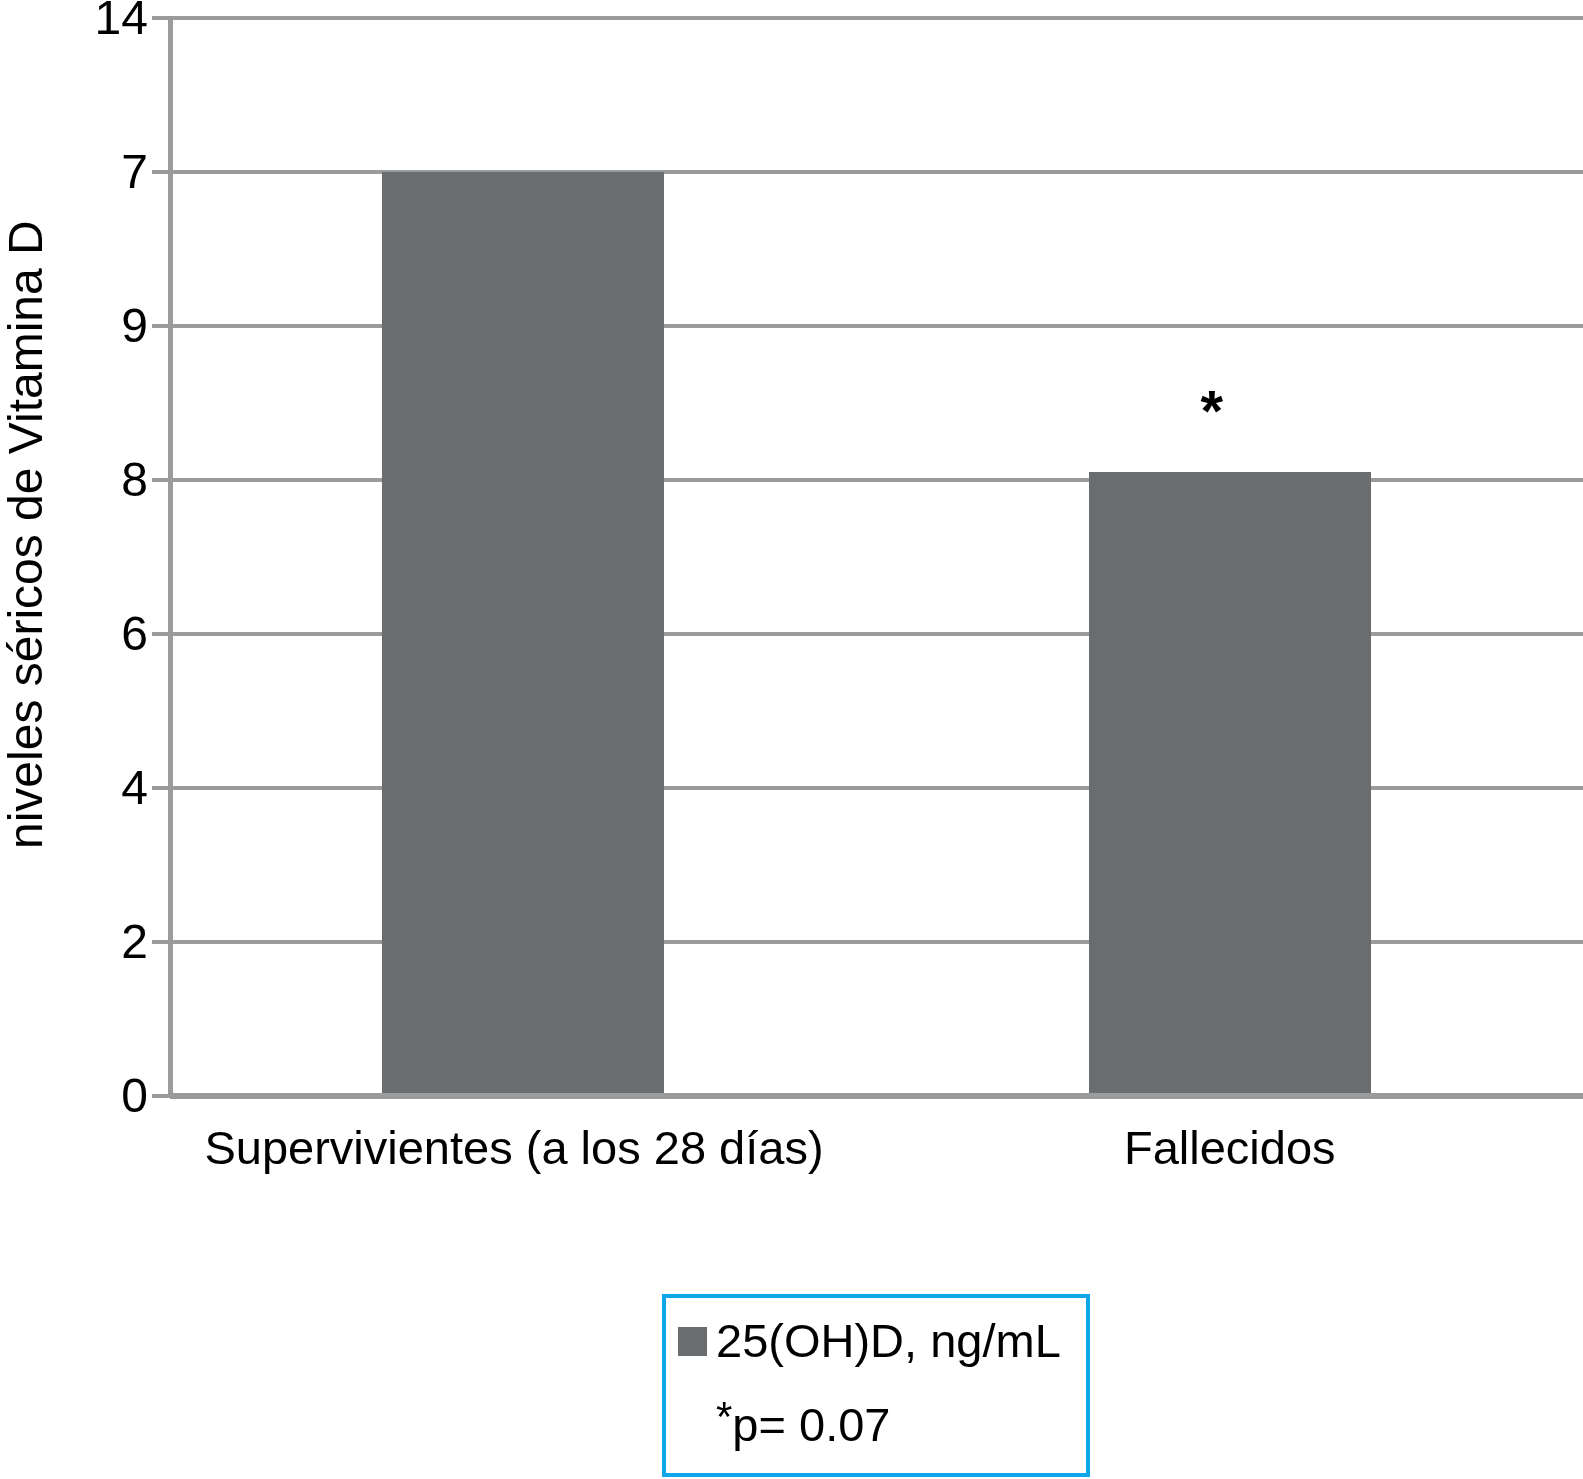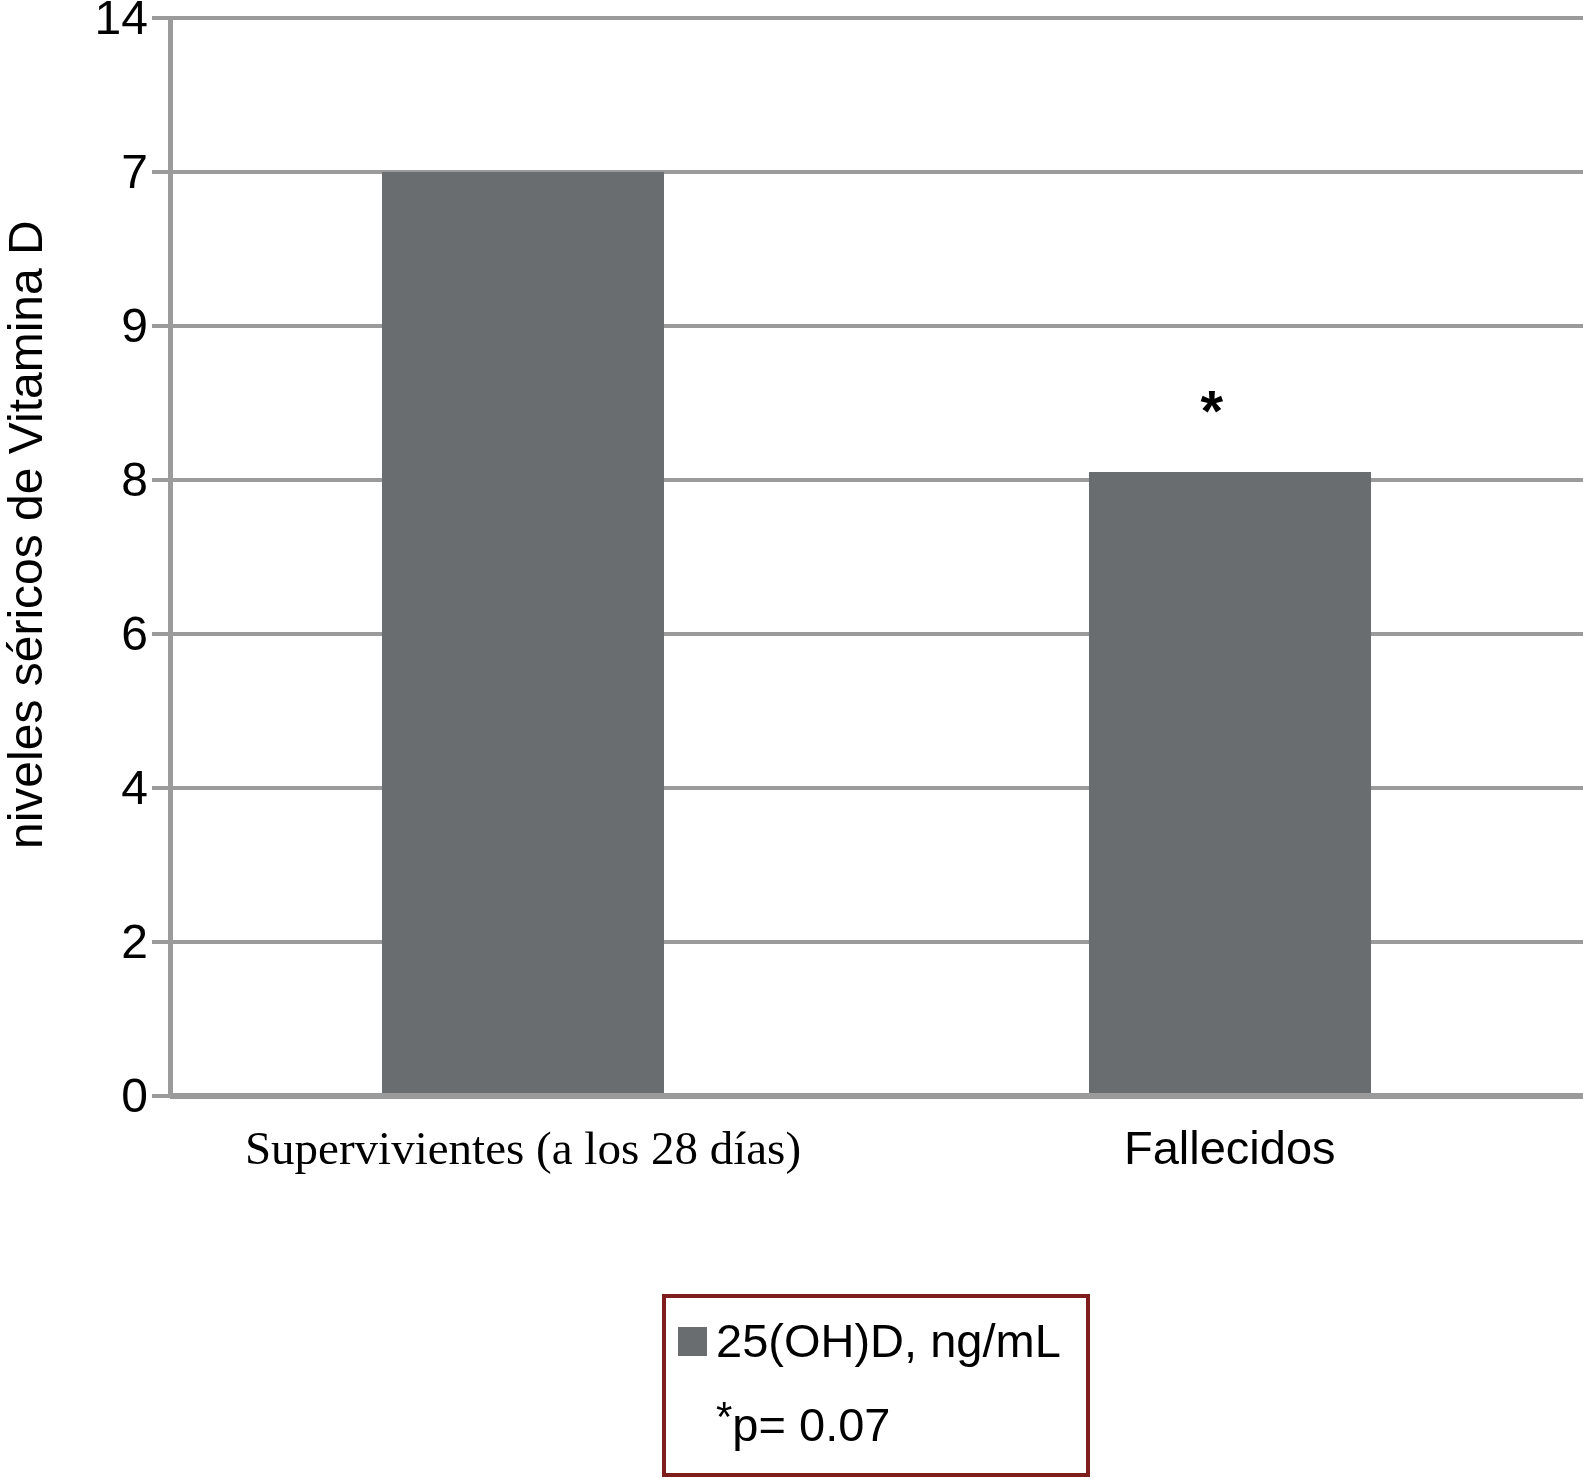--- a/index.html
+++ b/index.html
@@ -75,21 +75,21 @@
     line-height: 56px;
     color: #000000;
   }
   .legend-box {
     position: absolute;
     left: 662px;
     top: 1294px;
     width: 428px;
     height: 183px;
     box-sizing: border-box;
-    border: 4px solid #7f1d1d;
+    border: 4px solid #0ea5e9;
     background: #ffffff;
     padding: 18px 0 0 12px;
   }
   .legend-row {
     display: flex;
     align-items: center;
   }
   .legend-swatch {
     width: 29px;
     height: 29px;
@@ -152,17 +152,17 @@
     <div class="y-tick-mark" style="left: 152px; top: 324px;"></div>
     <div class="y-tick-label" style="left: 38px; top: 302px;">9</div>
     <div class="gridline" style="left: 170px; width: 1413px; top: 170px;"></div>
     <div class="y-tick-mark" style="left: 152px; top: 170px;"></div>
     <div class="y-tick-label" style="left: 38px; top: 148px;">7</div>
     <div class="gridline" style="left: 170px; width: 1413px; top: 16px;"></div>
     <div class="y-tick-mark" style="left: 152px; top: 16px;"></div>
     <div class="y-tick-label" style="left: 38px; top: -6px;">14</div>
     <div class="y-axis-line" style="left: 168px; top: 18px; height: 1078px;"></div>
     <div class="bar" style="left: 382.25px; top: 172px; width: 282px; height: 921px; background: rgb(105, 109, 112);"></div>
-    <div class="x-category-label" style="left: 73px; top: 1120px; font-family: Liberation Serif, serif;">Supervivientes (a los 28 días)</div>
+    <div class="x-category-label" style="left: 64px; top: 1120px;">Supervivientes (a los 28 días)</div>
     <div class="bar" style="left: 1088.75px; top: 472.3px; width: 282px; height: 620.7px; background: rgb(105, 109, 112);"></div>
     <div class="x-category-label" style="left: 779.75px; top: 1120px;">Fallecidos</div>
     <div class="sig-star" style="left: 1181.75px; top: 377.3px; width: 60px;">*</div>
   </div>
 
 </body></html>

